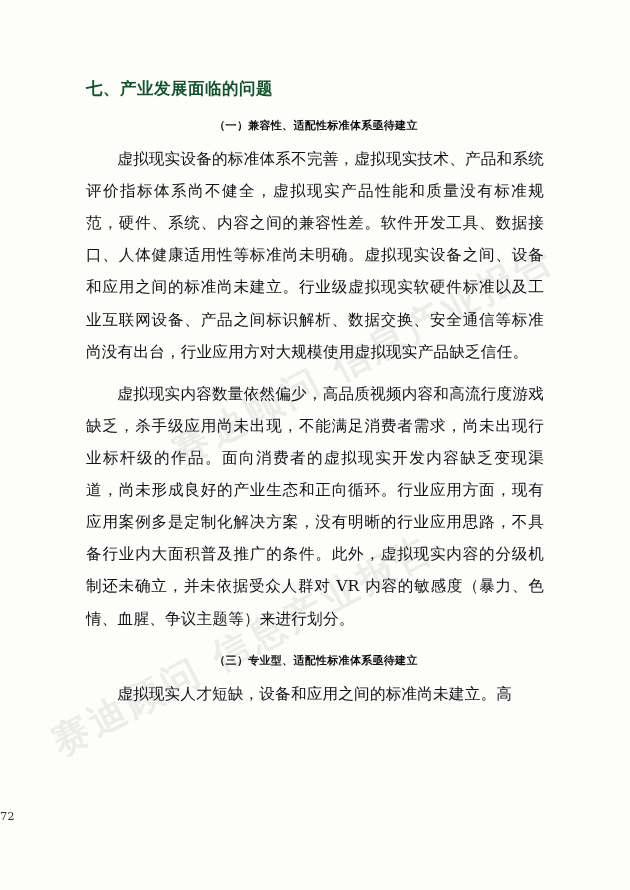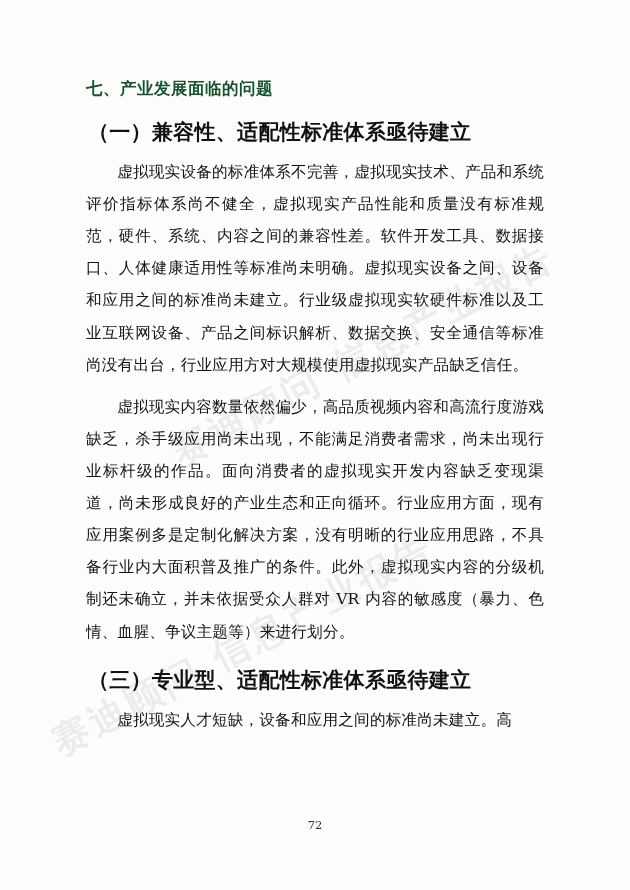--- a/index.html
+++ b/index.html
@@ -59,44 +59,44 @@
   h2.section-title {
     font-size: 16.5px;
     font-weight: bold;
     margin: 0 0 18px 0;
     letter-spacing: 0.5px;
     color: #14532d;
     text-indent: 0;
     font-family: "DejaVu Sans", "Liberation Sans", sans-serif;
   }
   h3.sub-title {
-    font-size: 21px;
+    font-size: 11px;
     font-weight: bold;
     margin: 18px 0 10px 0;
     letter-spacing: 0.3px;
     color: #111;
     text-indent: 2px;
     font-family: "DejaVu Sans", "Liberation Sans", sans-serif;
+    text-align: center;
   }
   p.para {
     font-size: 15.6px;
     line-height: 2.06;
     margin: 0 0 10px 0;
     text-indent: 2em;
     text-align: justify;
     text-justify: inter-ideograph;
     color: #131313;
     letter-spacing: 0.2px;
   }
   .page-number {
     position: absolute;
-    bottom: 58px;
+    bottom: 67px;
     left: 0;
     width: 630px;
-    text-align: center;
     font-size: 11.5px;
     color: #333;
     font-family: "DejaVu Serif", "Liberation Serif", serif;
     z-index: 3;
   }
 </style>
 </head>
 <body>
 
 <div class="page">

